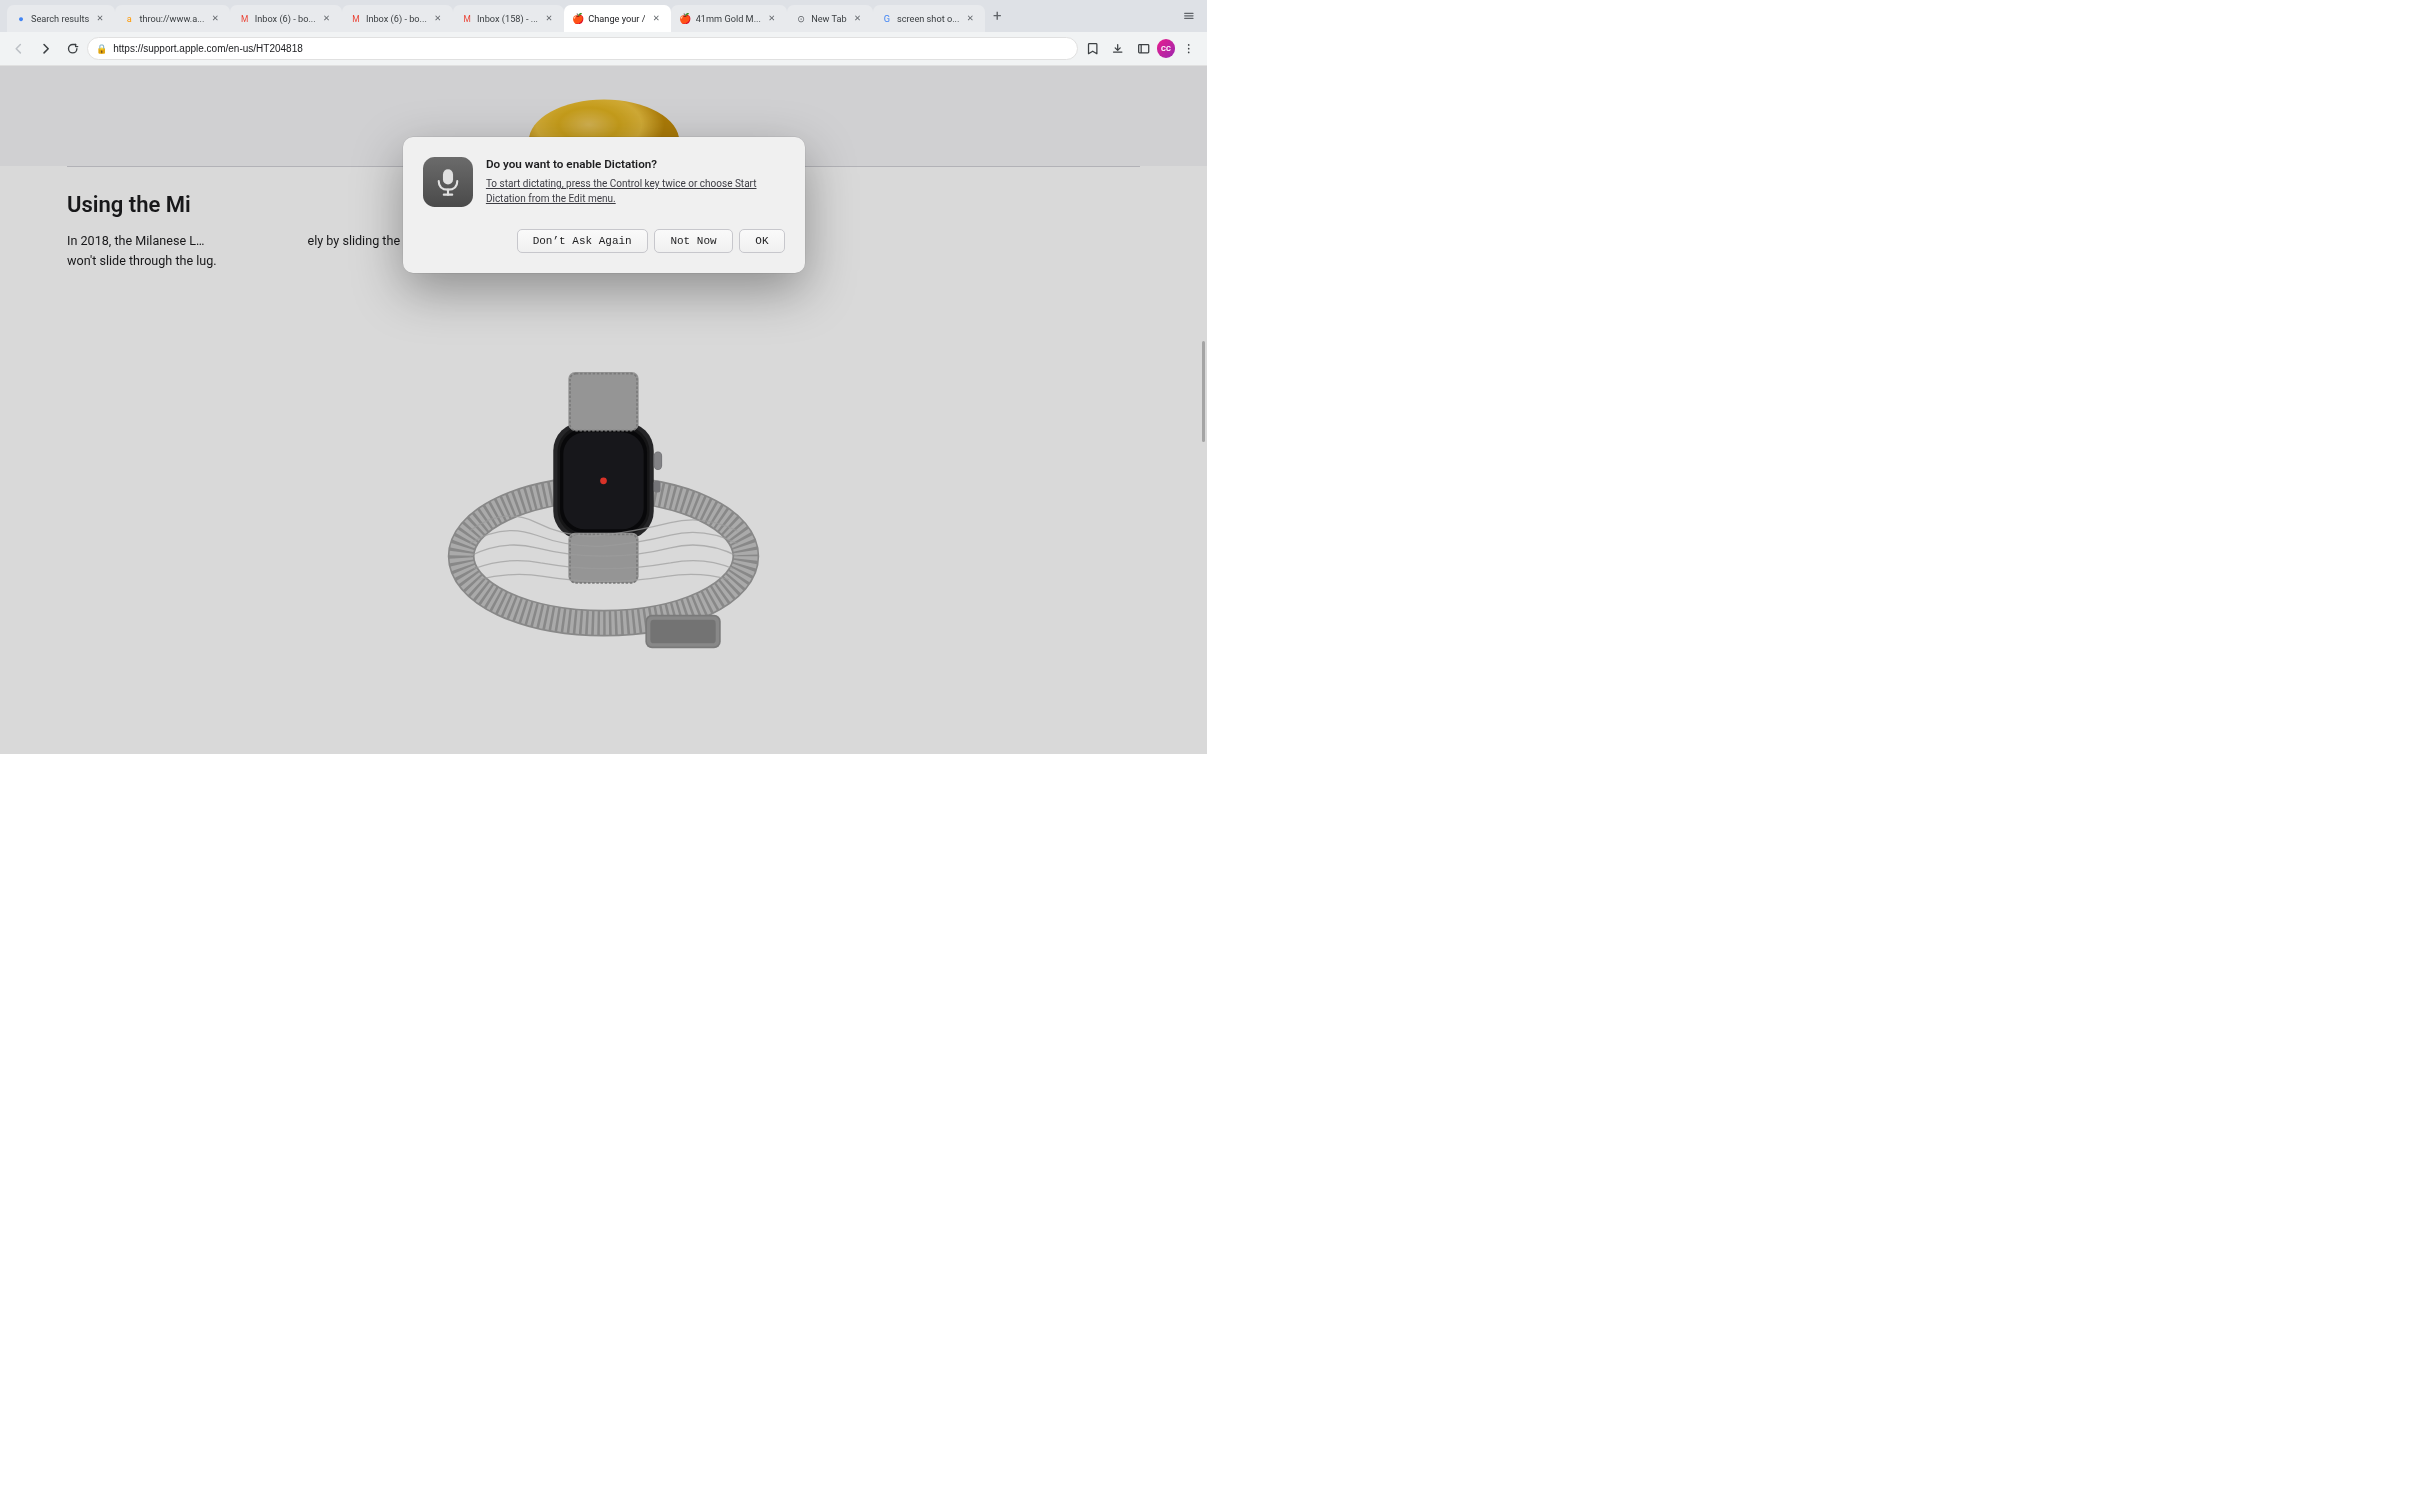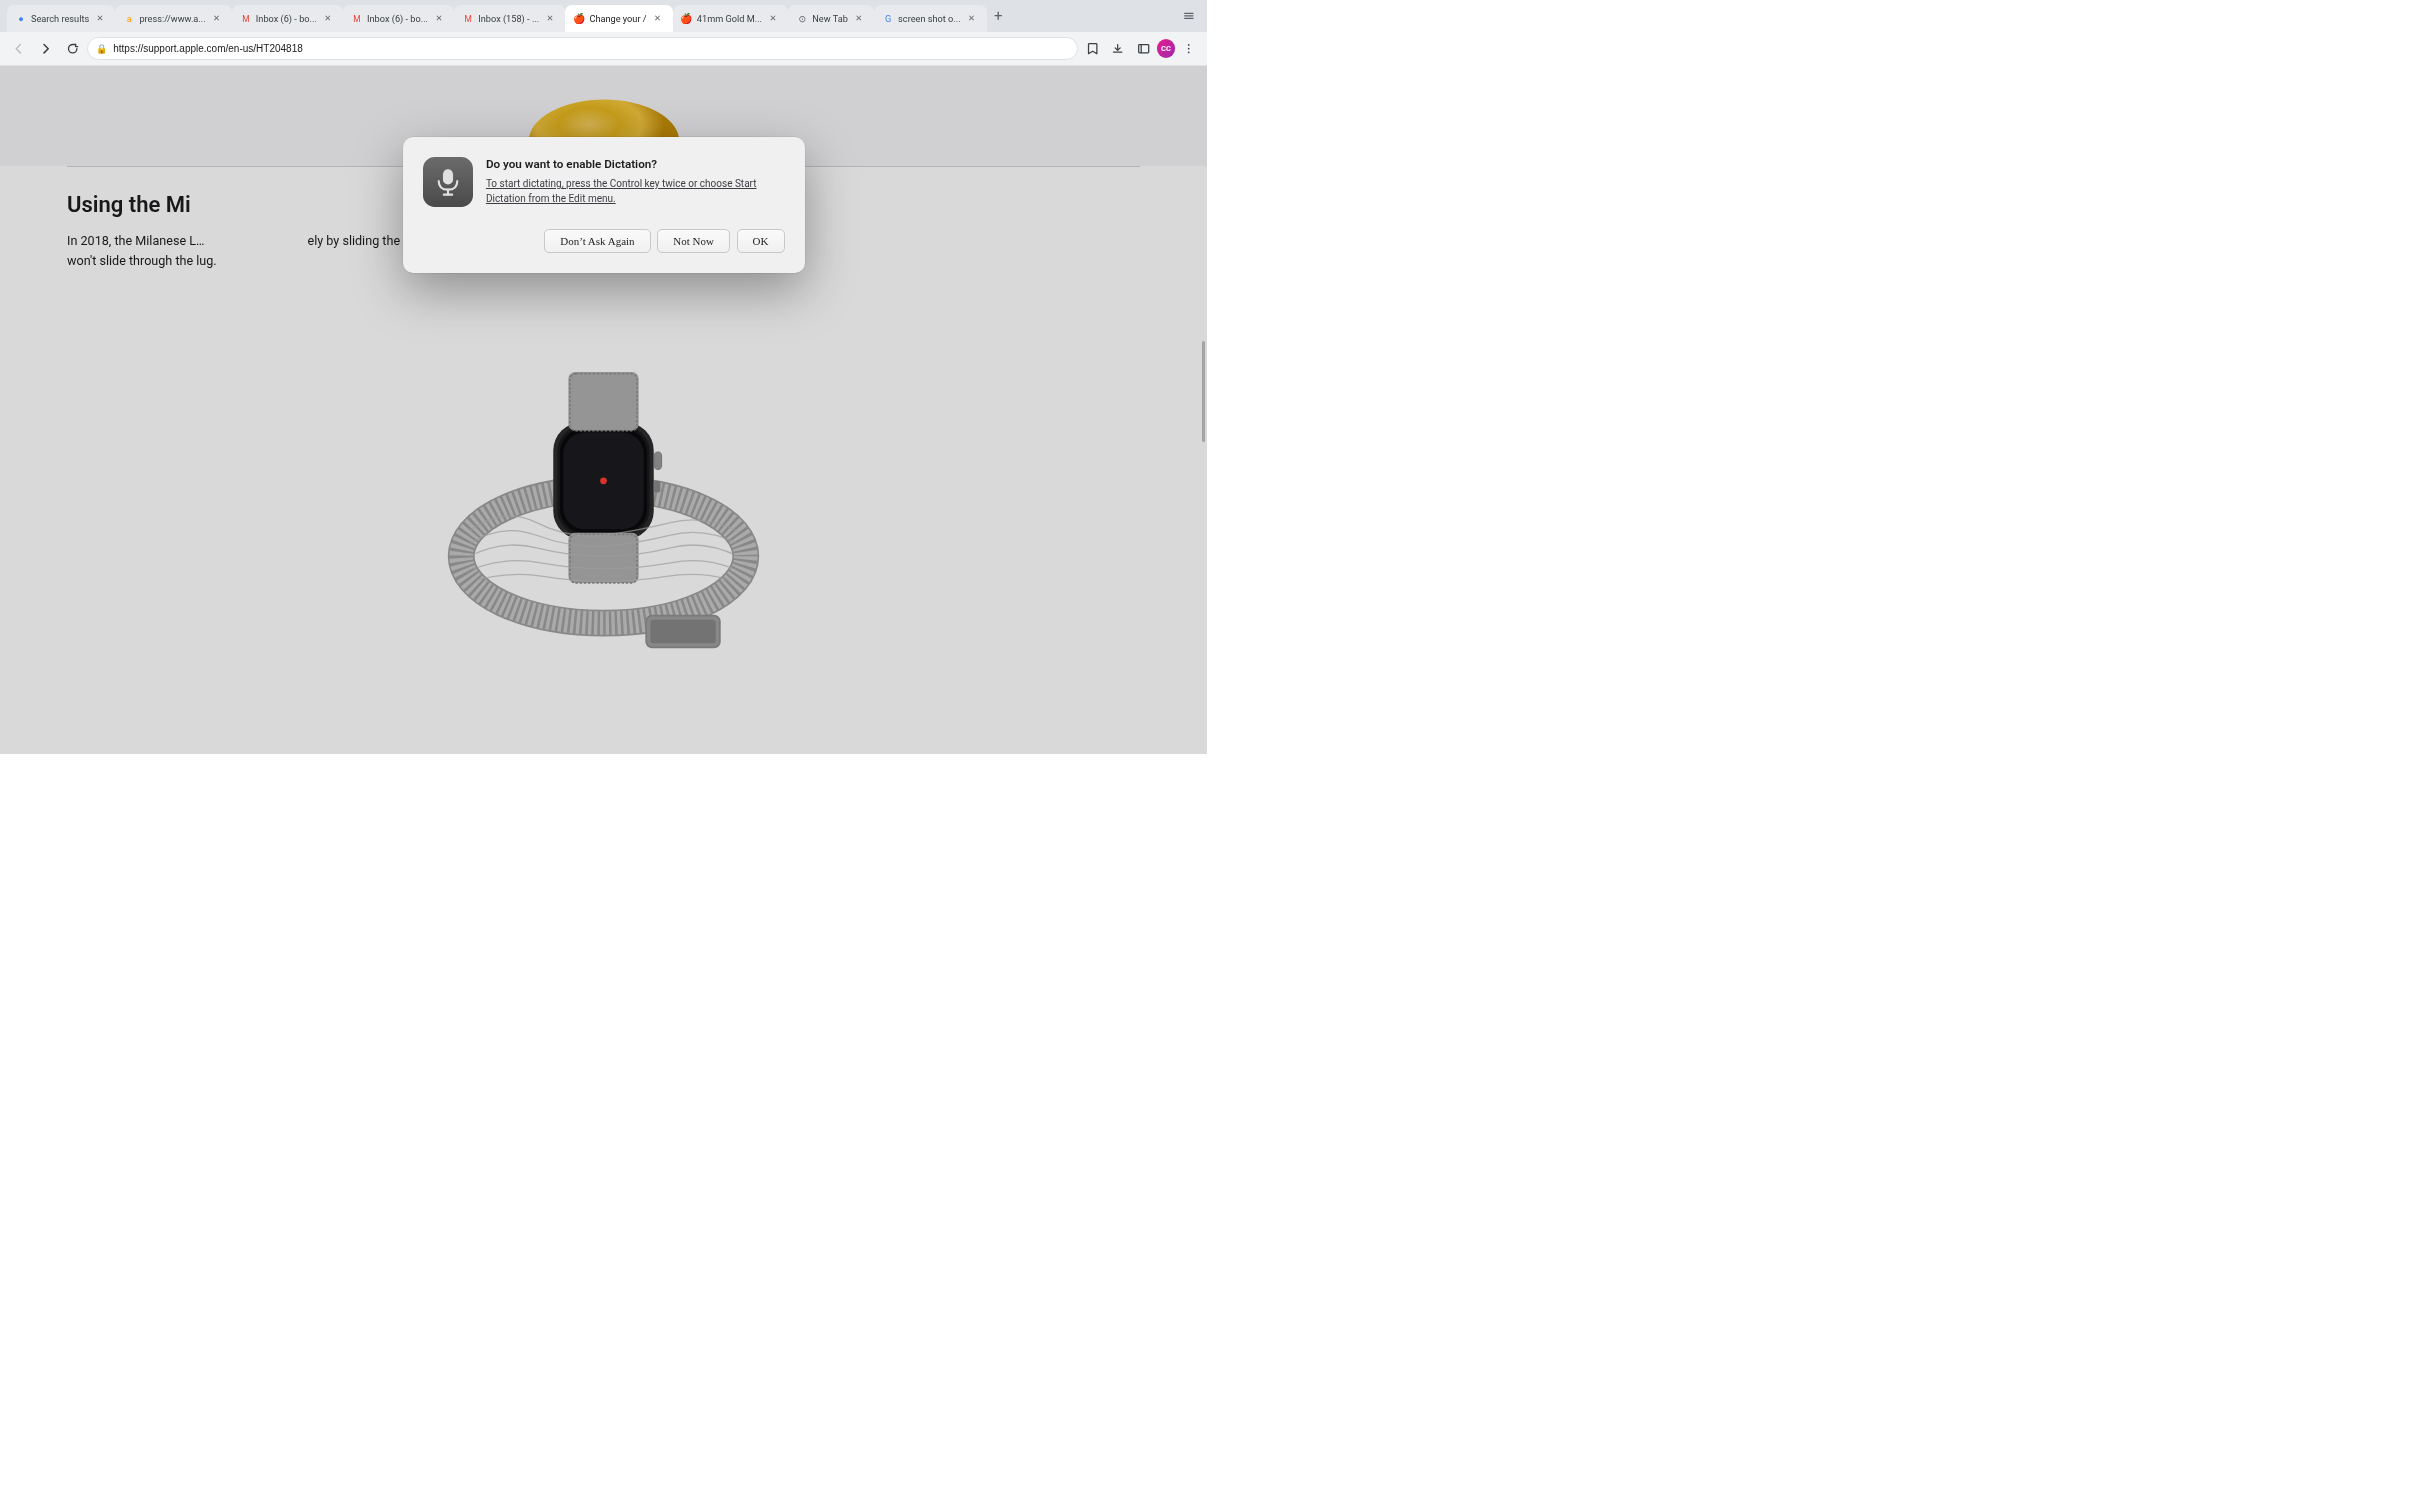--- a/index.html
+++ b/index.html
@@ -340,21 +340,21 @@
     }
 
     .dialog-btn {
       padding: 5px 15px;
       border-radius: 5px;
       font-size: 11px;
       cursor: pointer;
       border: 0.8px solid #c7c7cc;
       background: linear-gradient(180deg, #fafafa 0%, #f0f0f0 100%);
       color: #1d1d1f;
-      font-family: Liberation Serif, serif;
+      font-family: Liberation Mono, monospace;
     }
 
     .dialog-btn.primary {
       background: linear-gradient(180deg, #fafafa 0%, #f0f0f0 100%);
       border-color: #c7c7cc;
       color: #1d1d1f;
     }
 
     
     .favicon-google { color: #4285f4; font-size: 9.2px; }
@@ -385,21 +385,21 @@
   <div class="tab-bar">
 
     <div class="tab">
       <div class="tab-favicon favicon-google">●</div>
       <span class="tab-title">Search results</span>
       <div class="tab-close">✕</div>
     </div>
 
     <div class="tab">
       <div class="tab-favicon favicon-amazon">a</div>
-      <span class="tab-title">press://www.a...</span>
+      <span class="tab-title">throu://www.a...</span>
       <div class="tab-close">✕</div>
     </div>
 
     <div class="tab">
       <div class="tab-favicon favicon-gmail">M</div>
       <span class="tab-title">Inbox (6) - bo...</span>
       <div class="tab-close">✕</div>
     </div>
 
     <div class="tab">

